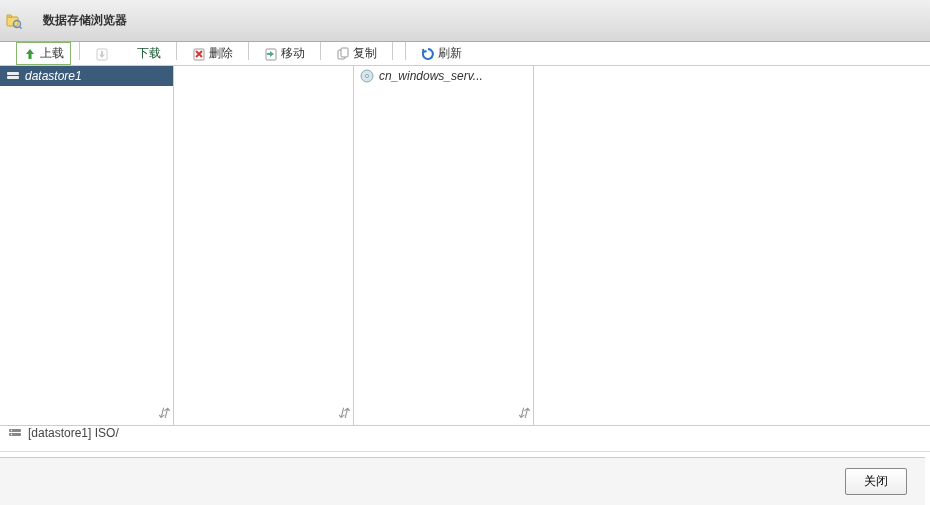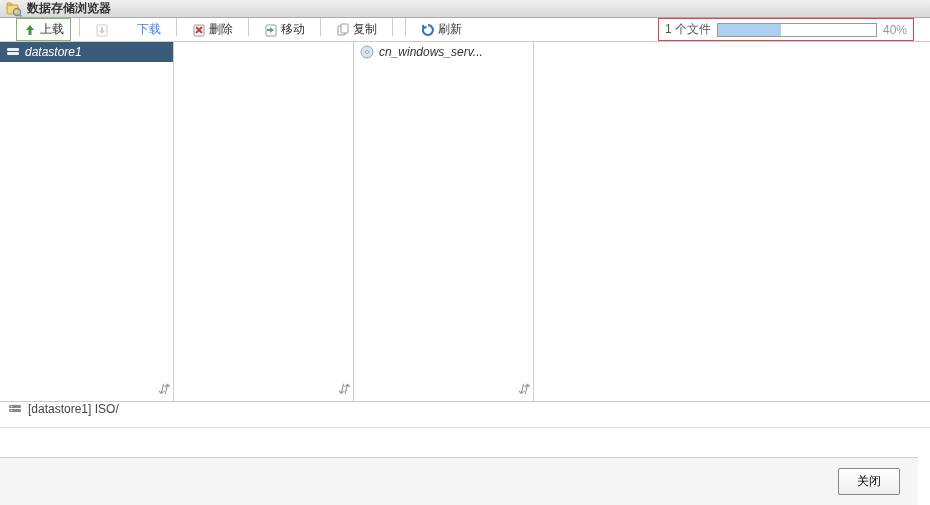--- a/index.html
+++ b/index.html
@@ -1,25 +1,25 @@
 <!DOCTYPE html>
 <html><head>
   <meta charset="utf-8">
   <style>
     * { margin: 0; padding: 0; box-sizing: border-box; font-family: Arial, "Microsoft YaHei", sans-serif; font-size: 12px; }
     body { width: 930px; height: 505px; background: #fff; position: relative; }
     
     .title-bar {
-      height: 18px;
+      height: 42px;
       background: linear-gradient(to bottom, #f0f0f0, #d8d8d8);
       border-bottom: 1px solid #aaa;
       display: flex;
       align-items: center;
       padding: 0 6px;
-      gap: 5px;
+      gap: 21px;
     }
     .title-bar .title { font-weight: bold; color: #333; }
     
     .toolbar {
       height: 24px;
       background: #fff;
       border-bottom: 1px solid #ccc;
       display: flex;
       padding: 0 16px;
       gap: 4px;
@@ -30,21 +30,21 @@
       gap: 3px;
       padding: 3px 6px;
       cursor: pointer;
       border: 1px solid transparent;
       color: #333;
     }
     .toolbar-btn.primary {
       border: 1px solid #8ab56e;
       background: #fdfdfd;
     }
-    .toolbar-btn.disabled { color: #3b82f6; cursor: default; gap: 28px; }
+    .toolbar-btn.disabled { color: #14532d; cursor: default; gap: 28px; }
     .toolbar-sep {
       width: 1px;
       height: 18px;
       background: #ccc;
       margin: 0 4px;
     }
     .spacer { flex: 1; }
     
     .progress-box {
       display: flex;
@@ -120,21 +120,21 @@
       padding: 0 8px;
       gap: 6px;
       color: #444;
       border-bottom: 1px solid #ddd;
     }
     
     .footer {
       position: absolute;
       bottom: 0;
       left: 0;
-      right: 12px;
+      right: 5px;
       background: #f5f5f5;
       border-top: 1px solid #ccc;
       height: 48px;
       display: flex;
       align-items: center;
       justify-content: flex-end;
       padding: 0 18px;
     }
     .close-btn {
       border: 1px solid #888;
@@ -218,27 +218,20 @@
       <svg width="14" height="14">
           <path d="M7 2 A5 5 0 1 1 2.5 4.5" fill="none" stroke="#2a72c8" stroke-width="2"></path>
           <path d="M2 2 L2.5 5 L5.5 4" fill="none" stroke="#2a72c8" stroke-width="2"></path>
         </svg>
     </span>
     <span>刷新</span>
   </div>
 
   <div class="spacer"></div>
 
-  <div class="progress-box">
-    <span class="progress-label">1 个文件</span>
-    <div class="progress-bar">
-      <div class="progress-fill" id="progress-fill" style="width: 40%;"></div>
-    </div>
-    <span class="progress-pct">40%</span>
-  </div>
 </div>
 
 <div class="columns">
   <div class="col col-1">
     <div class="col-body" id="col1">
         <div class="item selected">
           <span class="icon">
             <svg width="14" height="14">
               <rect x="1" y="3" width="12" height="3" rx="1" fill="#fff" opacity="0.9"></rect>
               <rect x="1" y="7" width="12" height="3" rx="1" fill="#fff" opacity="0.9"></rect>

